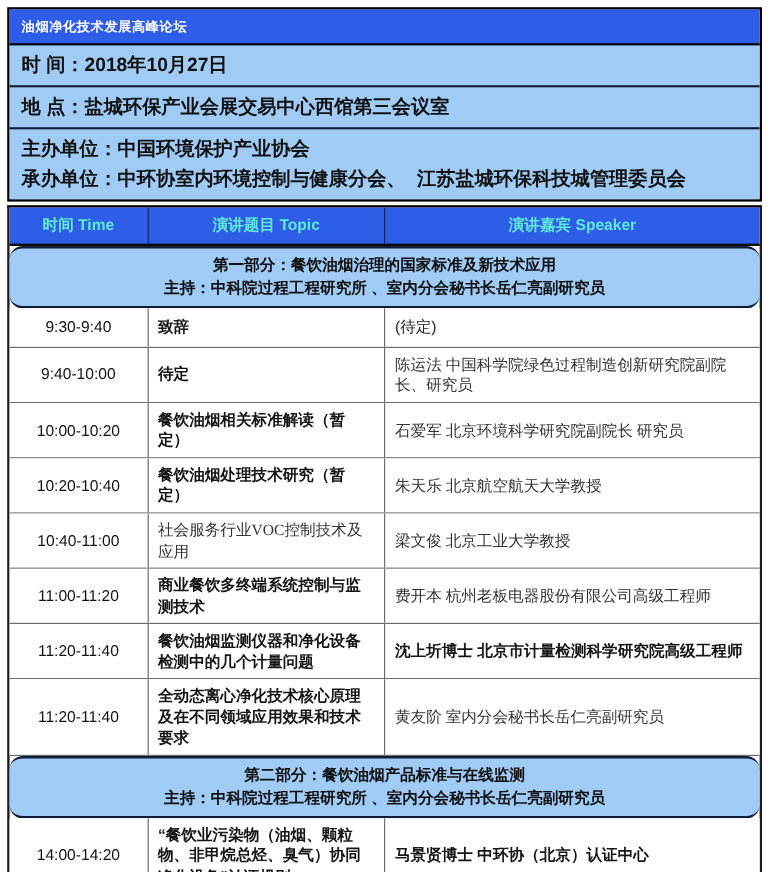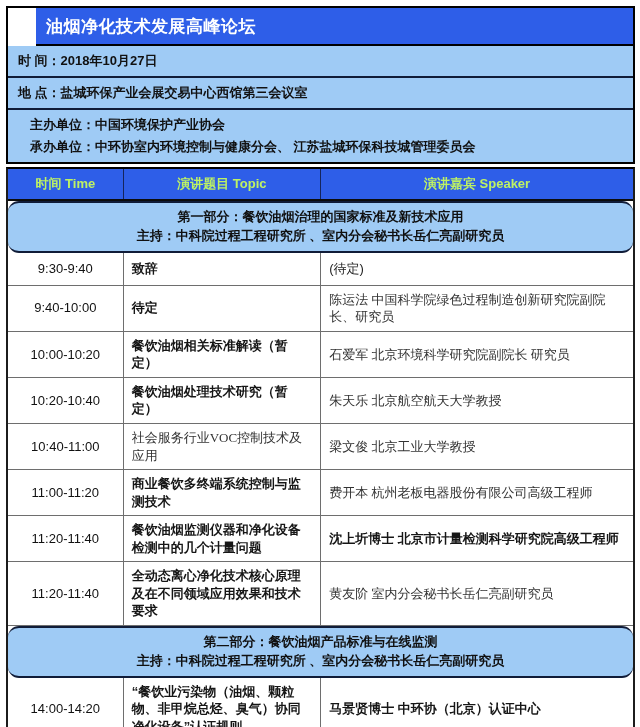--- a/index.html
+++ b/index.html
@@ -19,56 +19,55 @@
     min-height: 727px;
     background: #fff;
     padding: 6px 5px 6px 6px;
   }
 
   
   .head { border: 2px solid #000; }
   .title-bar {
     background: var(--primary);
     color: #fff;
-    font-size: 17px;
+    font-size: 11px;
     font-weight: bold;
     padding: 7px 10px 6px;
     border-bottom: 2px solid #000;
     letter-spacing: 0.5px;
-    margin-left: 28px;
   }
   .info-row {
     background: var(--light);
-    font-size: 13px;
+    font-size: 16px;
     font-weight: bold;
     color: #111;
     padding: 6px 10px;
     border-bottom: 2px solid var(--navy-border);
   }
   .info-row:last-child { border-bottom: none; }
-  .info-row.org { background: var(--light); padding: 4px 22px; }
+  .info-row.org { background: var(--light); padding: 4px 10px; font-family: Liberation Mono, monospace; }
   .info-row.org .line { padding: 2px 0; }
 
   
   .schedule {
     margin-top: 3px;
     border: 2px solid #1c1c1c;
     border-top: 2px solid #000;
   }
   .grid-row { display: flex; width: 100%; }
   .col-time    { width: 18.5%; }
   .col-topic   { width: 31.6%; }
   .col-speaker { width: 49.9%; }
 
   .thead {
     background: var(--primary);
     border-bottom: 2px solid #0c0c0c;
   }
   .thead .cell {
-    color: #bef264;
+    color: #5eead4;
     font-size: 13px;
     font-weight: bold;
     text-align: center;
     padding: 6px 4px;
     border-right: 1px solid #15255c;
   }
   .thead .cell:last-child { border-right: none; }
 
   .section-head {
     background: var(--light);

